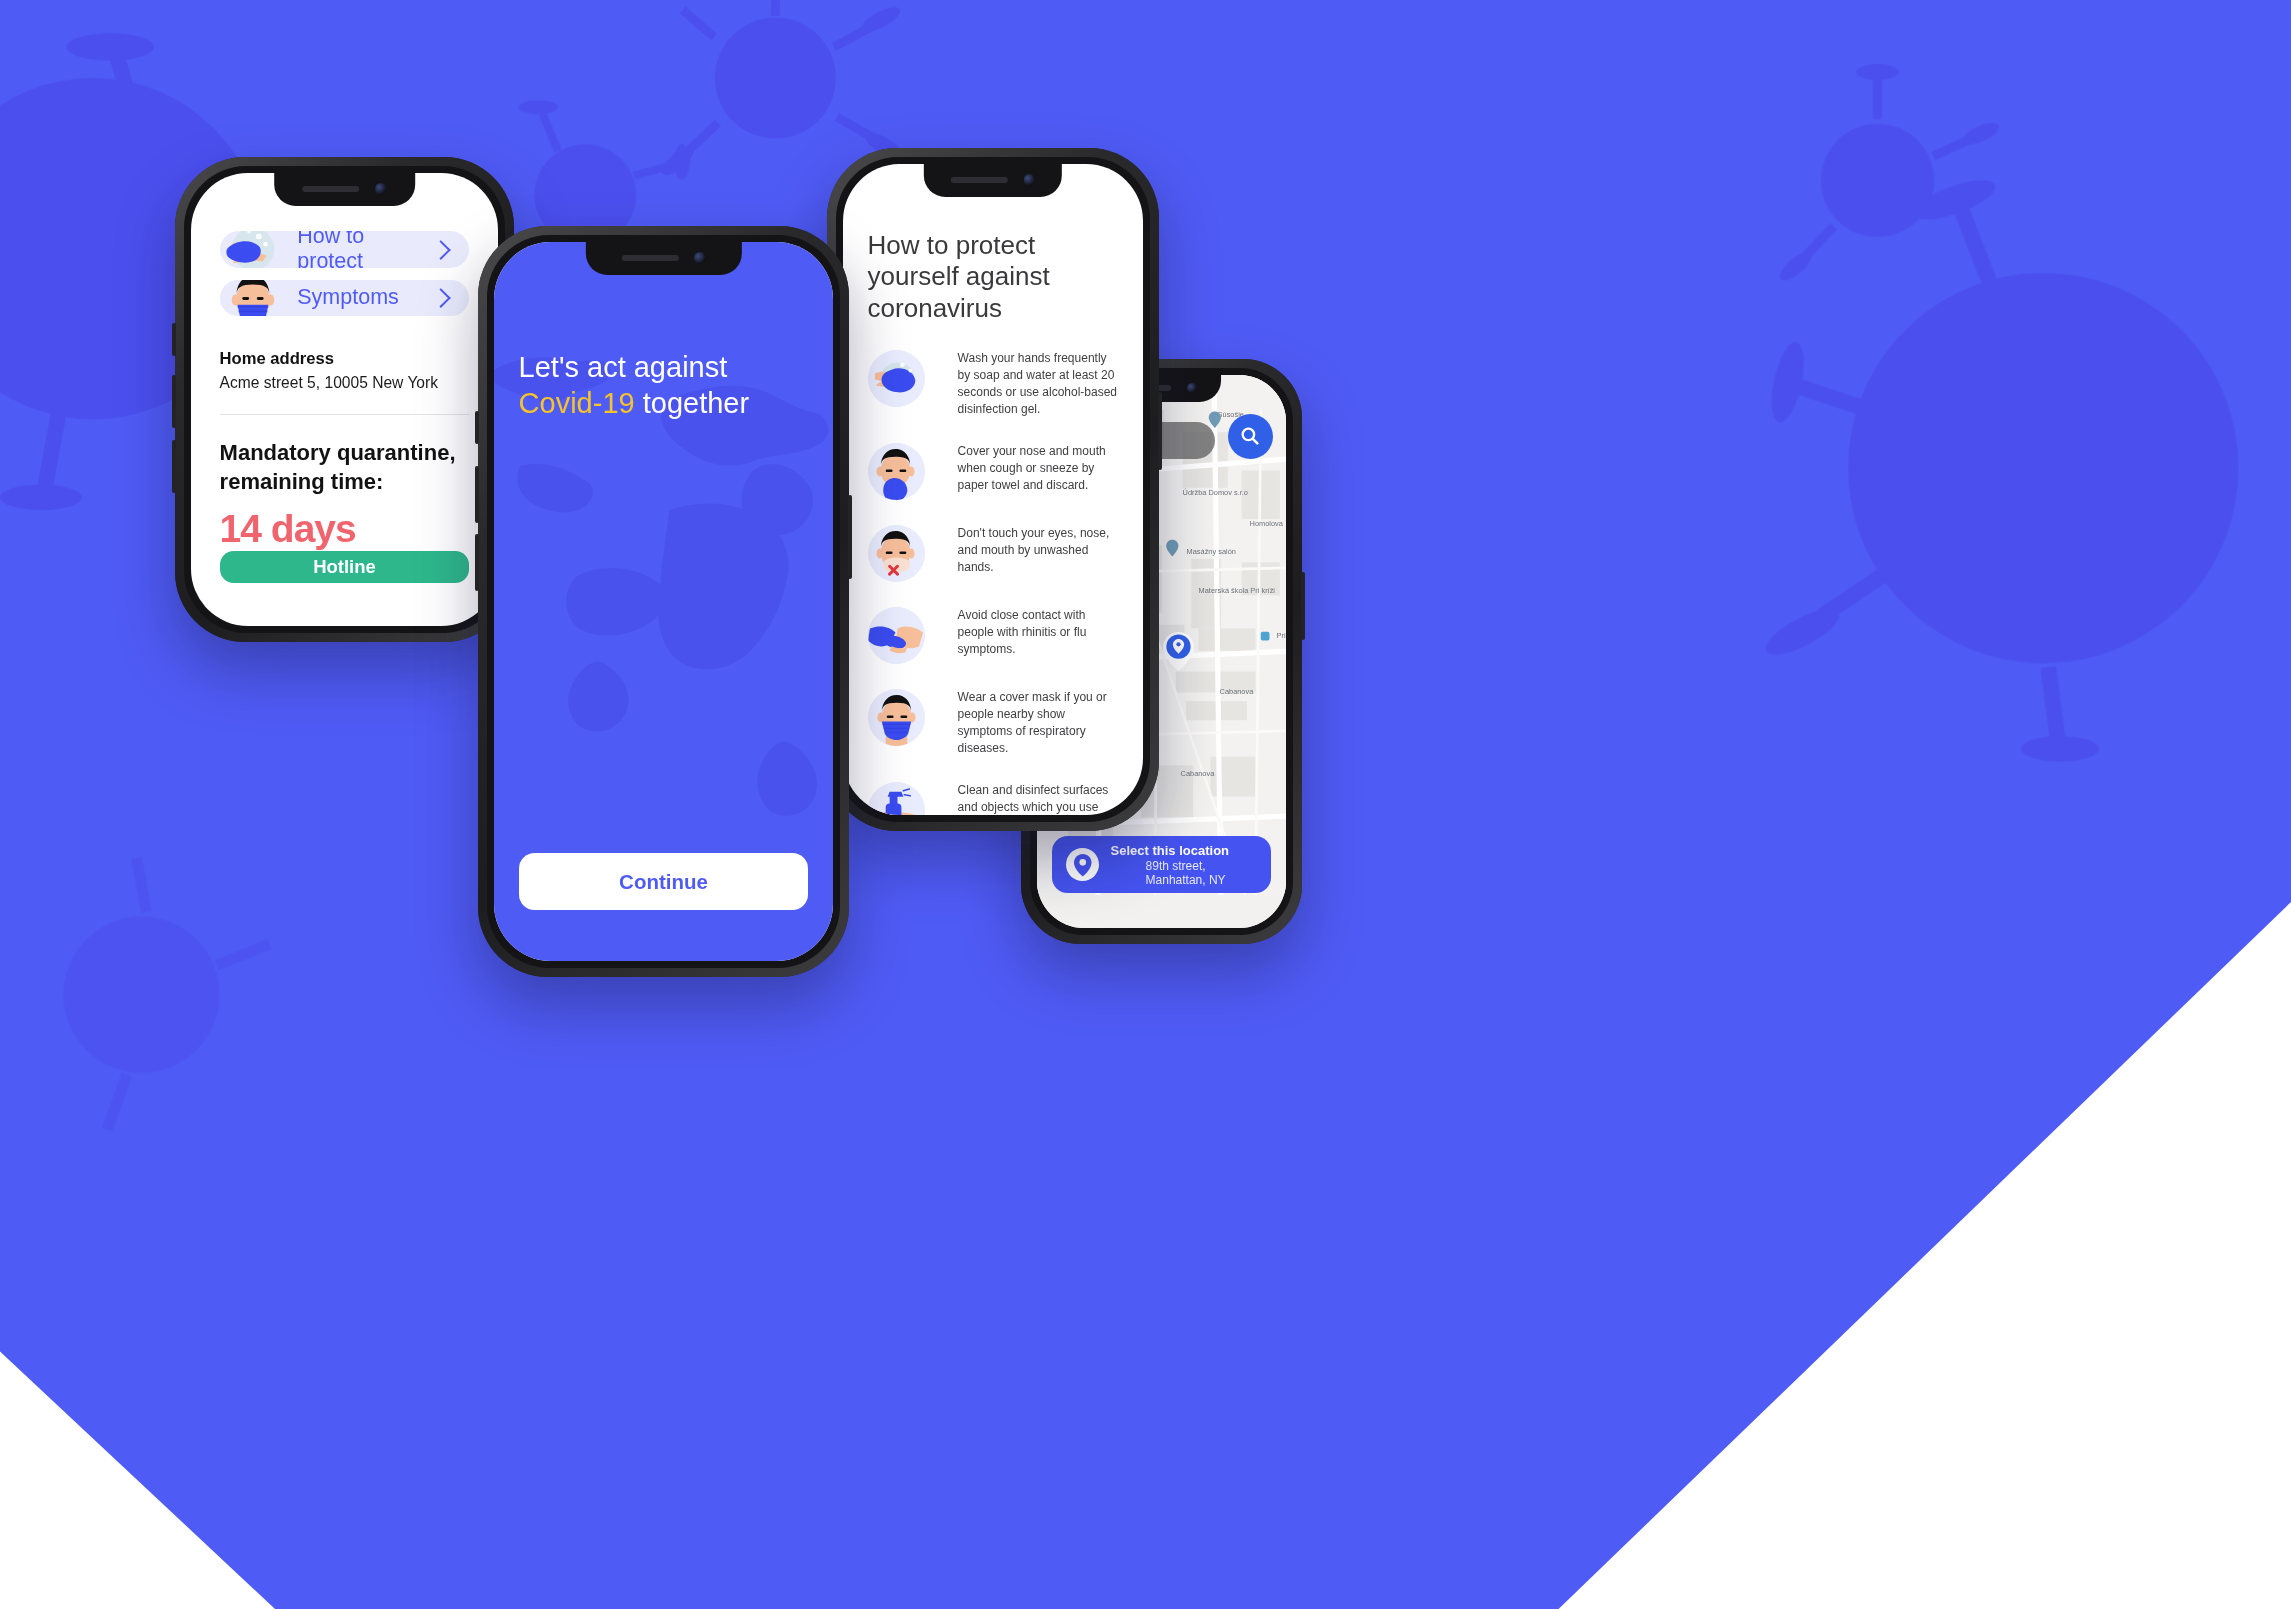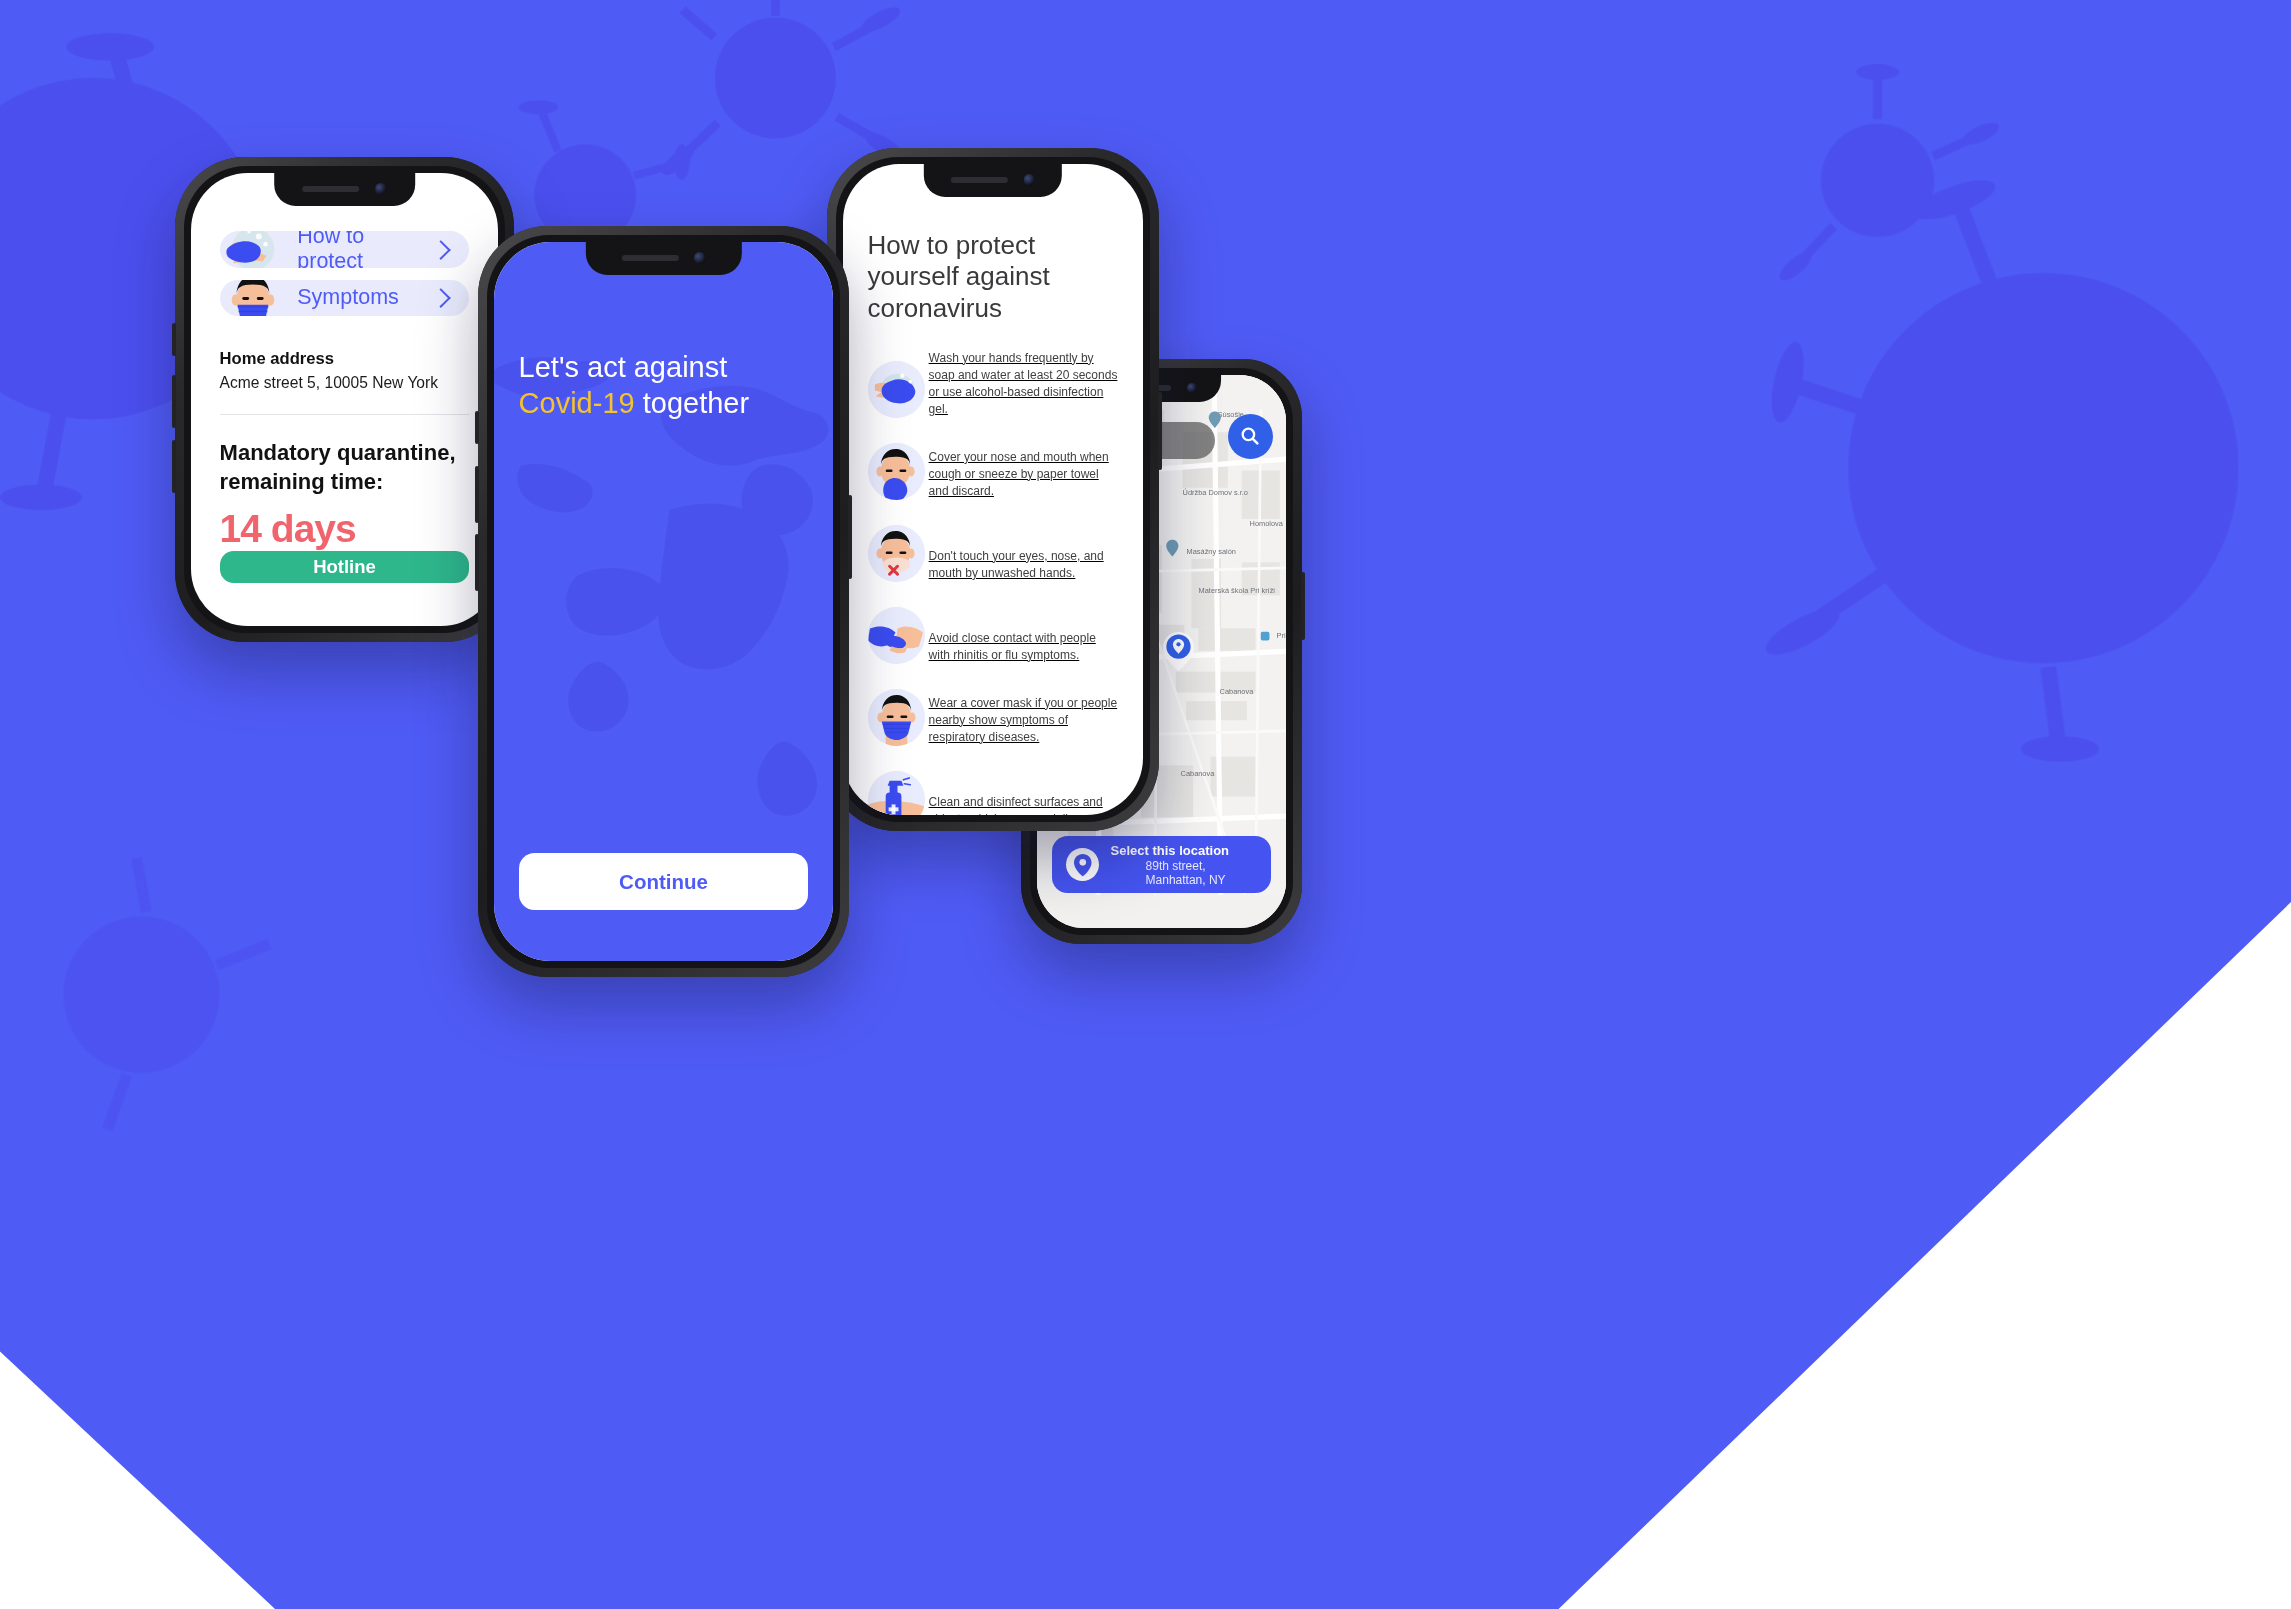--- a/index.html
+++ b/index.html
@@ -65,21 +65,21 @@
              font-size:29px; color:#ffffff; line-height:1.25; font-weight:400; }
   .p2-title .hl{ color:#F5C32C; }
   .continue{ position:relative; z-index:2; margin:auto 25px 51px 25px; height:57px;
              background:#fff; border-radius:15.6px; color:#4F5BF5; font-size:20.5px;
              font-weight:bold; display:flex; align-items:center; justify-content:center; }
 
   
   #phone3{ left:827px; top:148px; width:332px; height:683px; z-index:3;}
   .p3-screen{ padding:33px 25px 0 25px; overflow:hidden; height:100%; }
   .p3-title{ font-size:26px; color:#3A3A3C; line-height:1.22; font-weight:400; }
-  .tip{ display:flex; align-items:flex-end; gap:4px; margin-top:25px;text-decoration:underline; }
+  .tip{ display:flex; align-items:flex-start; gap:33px; margin-top:25px; }
   .tip-ico{ width:57px; height:57px; flex:0 0 57px; border-radius:50%;
             background:#E9ECFD; position:relative; overflow:hidden; }
   .tip-txt{ font-size:12px; color:#3F3F42; line-height:1.42; }
 
   
   #phone4{ left:1021px; top:359px; width:281px; height:585px; z-index:2;}
   .p4-screen{ position:relative; height:100%; background:#f2f1ef; }
   .map-bg{ position:absolute; inset:0; }
   .searchbar{ position:absolute; top:47px; left:-33px; width:211px; height:37px;
               background:rgba(90,90,90,.72); border-radius:18.5px; color:#fff;

